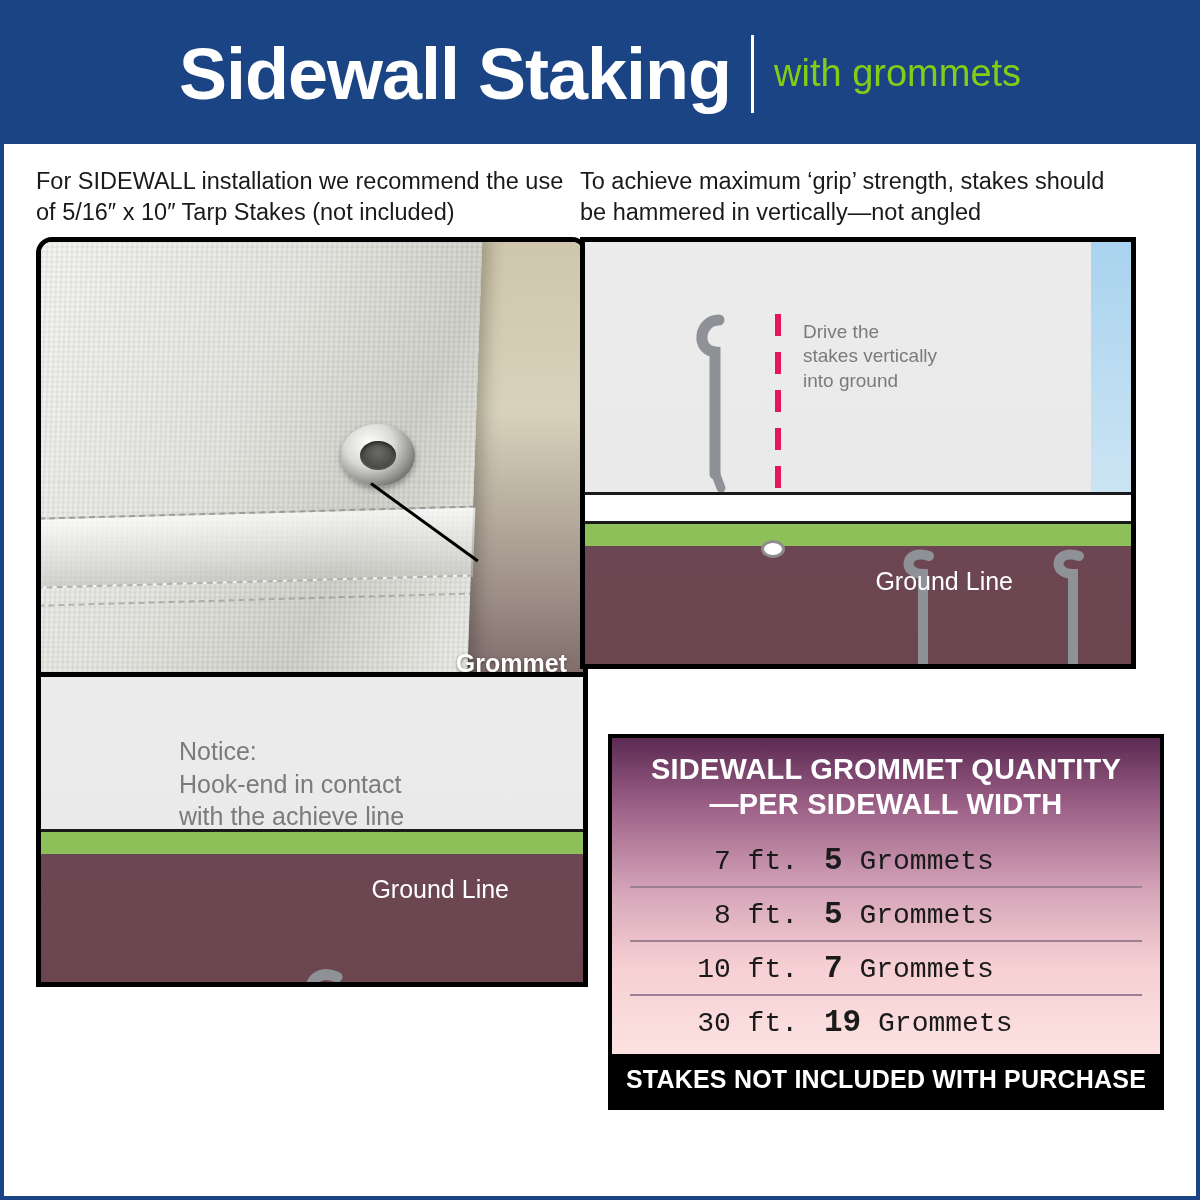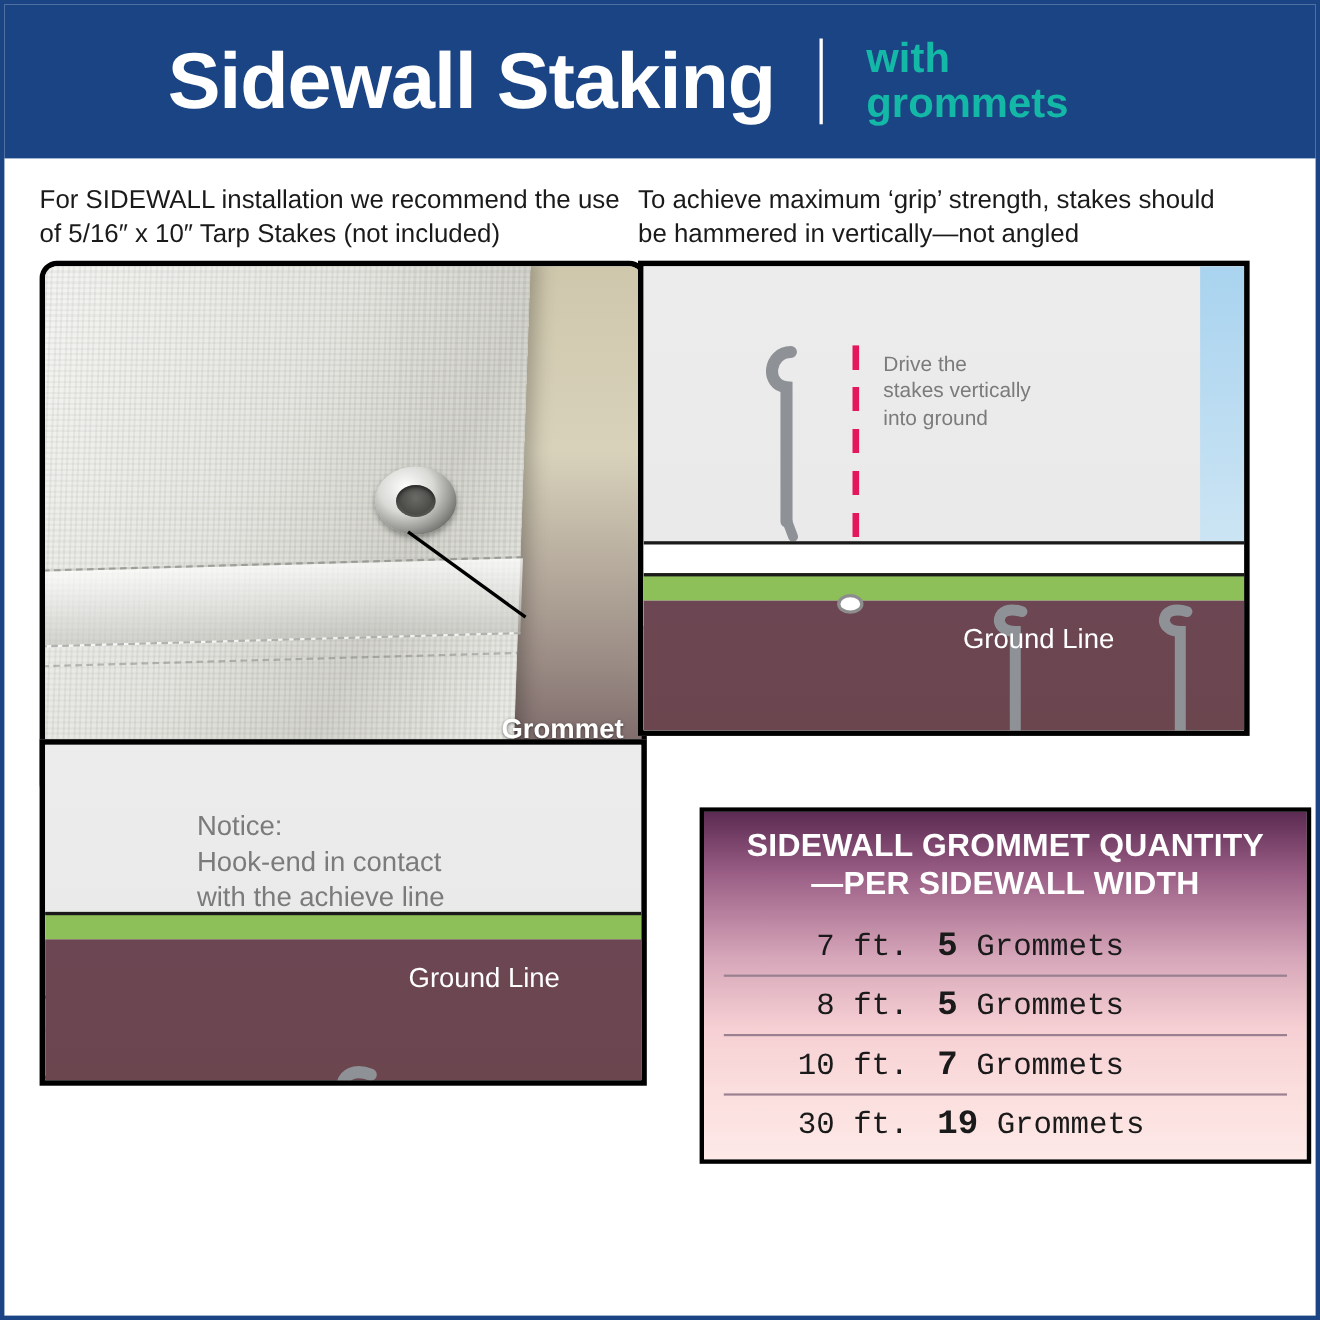--- a/index.html
+++ b/index.html
@@ -32,39 +32,39 @@
     height: 140px;
     background: #1b4484;
     display: flex;
     align-items: center;
     justify-content: center;
     overflow: hidden;
   }
   .header-inner {
     display: flex;
     align-items: center;
-    gap: 40px;
+    gap: 20px;
   }
   .header-title {
     color: #ffffff;
     font-size: 72px;
     font-weight: bold;
     letter-spacing: -1px;
     line-height: 1;
     white-space: nowrap;
   }
   .header-divider {
     width: 3px;
     height: 78px;
     background: #ffffff;
   }
   .header-sub {
-    color: #14b8a6;
+    color: #84cc16;
     font-size: 38px;
-    font-weight: bold;
+    font-weight: normal;
     line-height: 1.08;
     max-width: 260px;
   }
 
   
   .panel {
     position: absolute;
   }
   .caption {
     font-size: 23.5px;
@@ -77,21 +77,21 @@
     box-sizing: border-box;
     position: relative;
     overflow: hidden;
     background: #eceaea;
   }
 
   
   #panel-a { left: 32px;  top: 162px; width: 552px; }
   #panel-b { left: 576px; top: 162px; width: 539px; }
   #panel-c { left: 32px;  top: 668px; width: 552px; }
-  #panel-d { left: 632px; top: 730px; width: 492px; }
+  #panel-d { left: 604px; top: 730px; width: 492px; }
 
   #fig-a { width: 552px; height: 492px; border-radius: 16px; }
   #fig-b { width: 556px; height: 432px; }
   #fig-c { width: 552px; height: 315px; }
 
   
   .photo-bg {
     position: absolute;
     inset: 0;
     background:
@@ -446,16 +446,17 @@
           </div>
         </div>
         <div class="trow">
           <div class="tcell-width">30 ft.</div>
           <div class="tcell-qty">
             <b>19</b>
             <span>Grommets</span>
           </div>
         </div>
       </div>
+      <div class="table-footer">STAKES NOT INCLUDED WITH PURCHASE</div>
     </div>
   </div>
 
 </div>
 
 </body></html>

